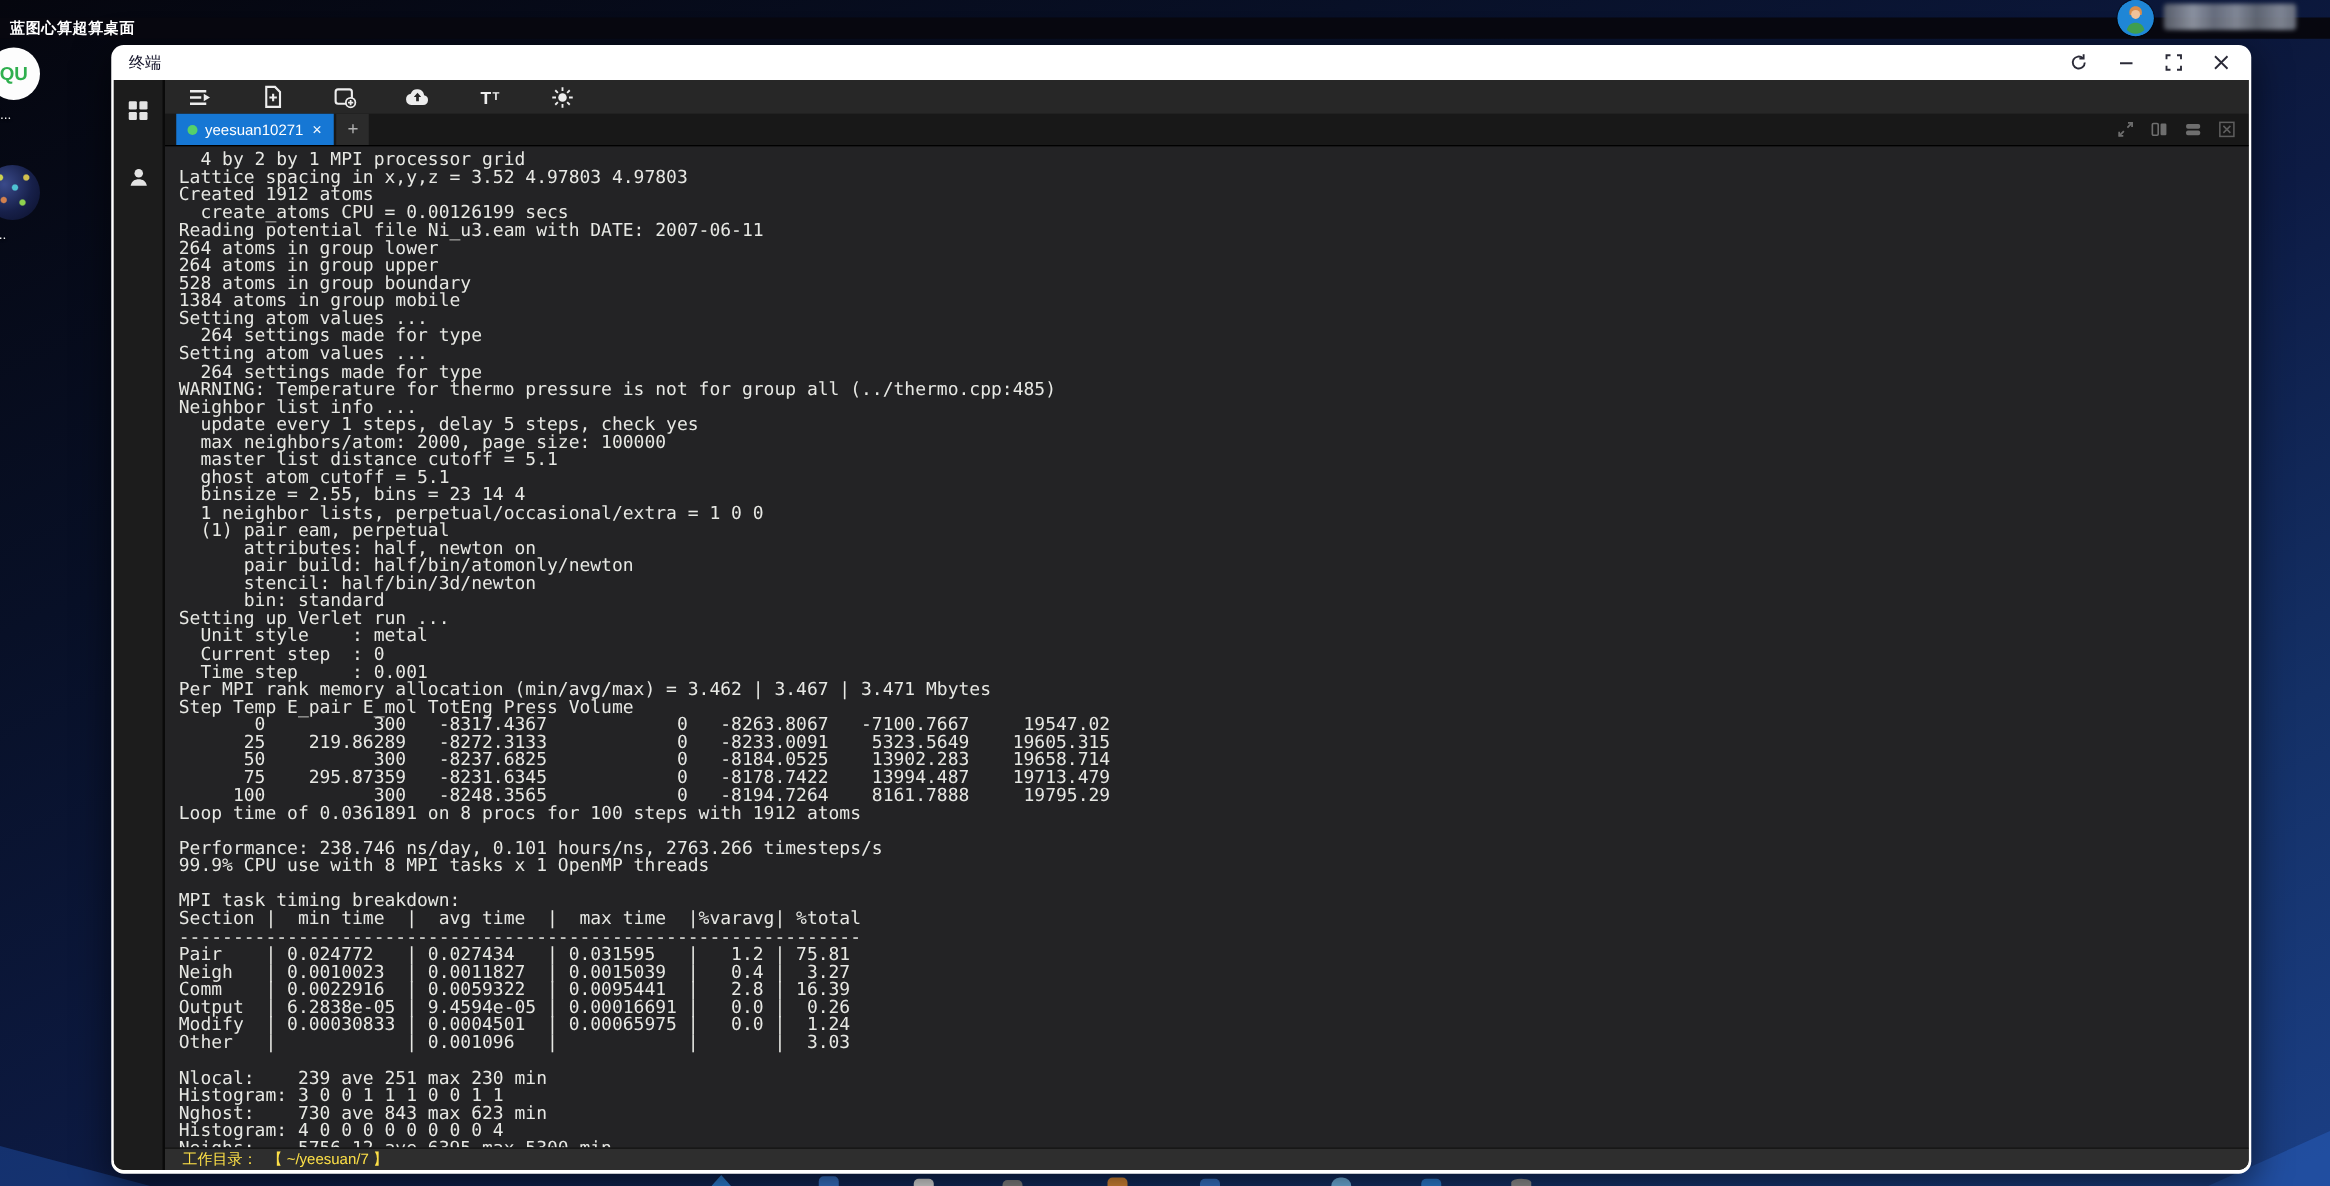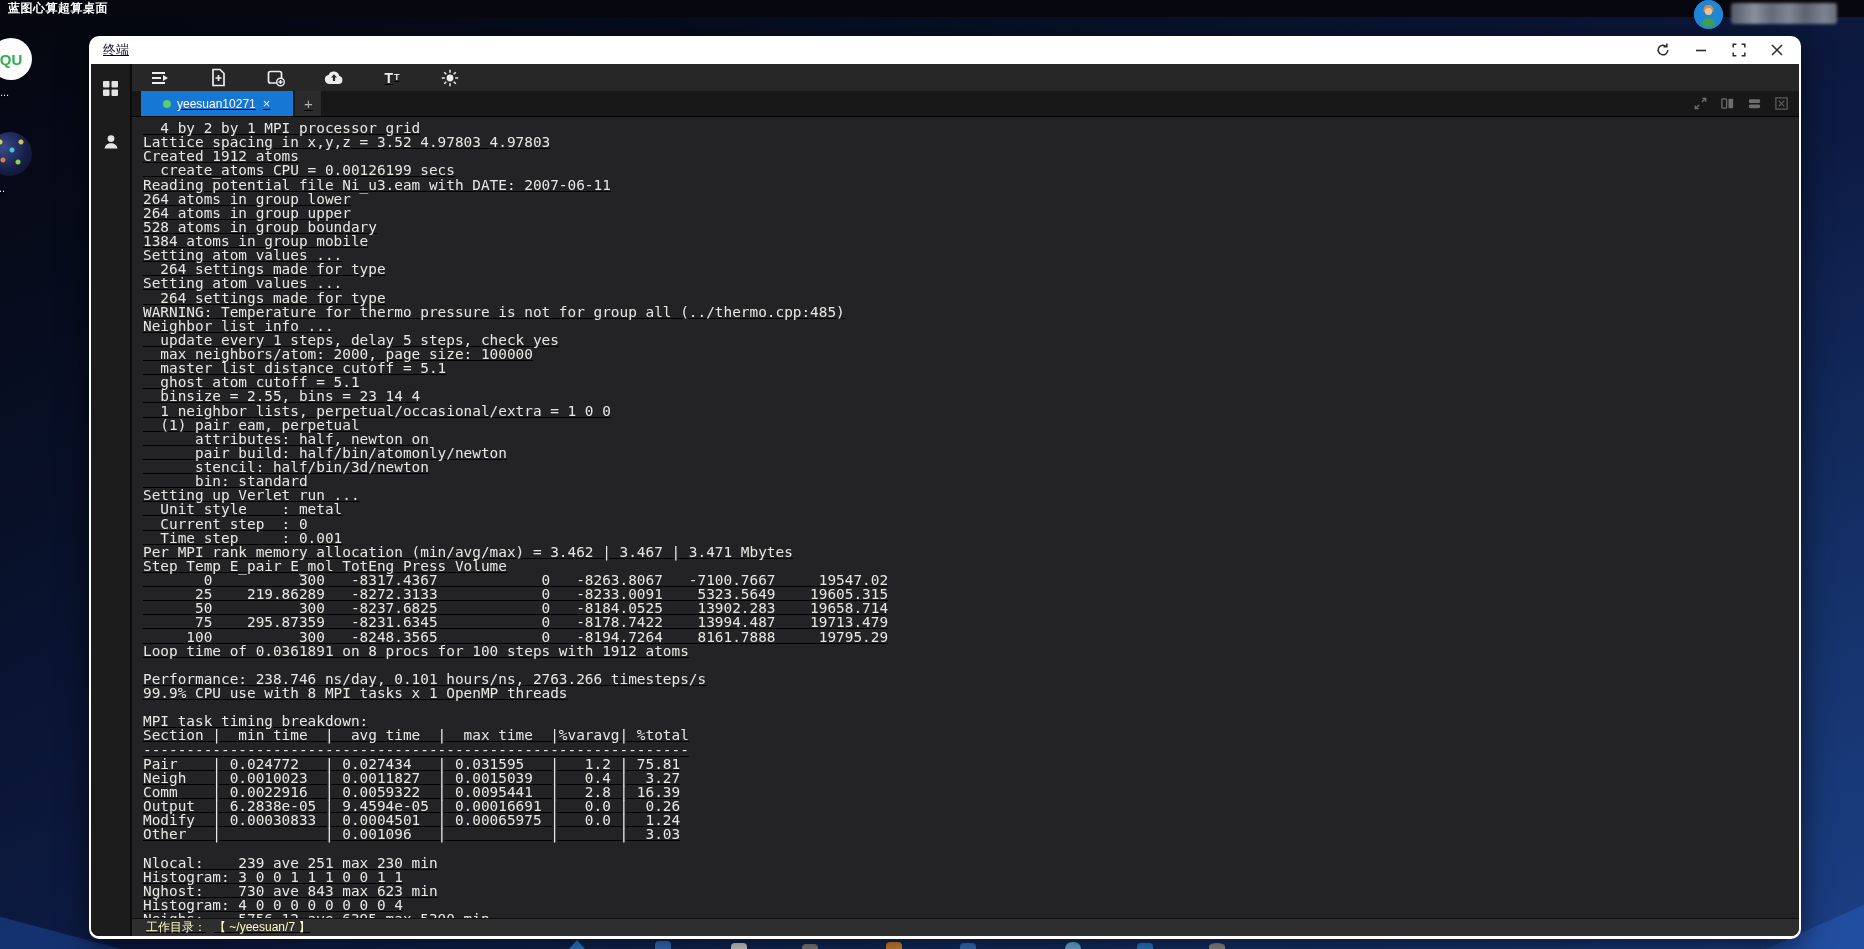--- a/index.html
+++ b/index.html
@@ -5,21 +5,21 @@
   html,body{margin:0;padding:0;background:#000;}
   .screen{position:relative;width:1864px;height:949px;overflow:hidden;
     font-family:"Liberation Sans","DejaVu Sans",sans-serif;
     background:linear-gradient(155deg,#05060e 0%,#081027 28%,#0d1b44 55%,#143066 78%,#1b3f85 100%);}
   .star{position:absolute;width:2px;height:2px;border-radius:50%;background:rgba(180,200,255,.45);}
   .hill{position:absolute;bottom:0;opacity:.45;}
   .hill-l{left:0;width:220px;height:46px;background:#1f4fa8;clip-path:polygon(0 100%,0 30%,55% 100%);}
   .hill-r{right:0;width:140px;height:52px;background:#2b62c4;clip-path:polygon(100% 100%,100% 15%,30% 100%);}
 
   
-  .topbar{position:absolute;left:0;top:0;width:100%;height:17px;background:#07070f;z-index:5;}
+  .topbar{position:absolute;left:0;top:14px;width:100%;height:17px;background:#07070f;z-index:5;}
   .topbar .ttl{position:absolute;left:8px;top:0;line-height:17px;font-size:12px;font-weight:bold;color:#fff;letter-spacing:.5px;}
   .avatar{position:absolute;left:1694px;top:0;width:29px;height:29px;border-radius:50%;background:#1f86d6;z-index:6;overflow:hidden;box-shadow:0 0 0 1px rgba(0,0,0,.35);}
   .redacted{position:absolute;left:1731px;top:3px;width:106px;height:21px;border-radius:3px;z-index:6;
     background:linear-gradient(90deg,#5d626e,#989eab 22%,#6f7584 38%,#8d93a0 55%,#666c78 70%,#8a909d 88%,#707683);
     filter:blur(1.6px);opacity:.9;}
 
   
   .desk-icon{position:absolute;z-index:2;width:56px;text-align:left;color:#fff;}
   .di-1{left:-10px;top:38px;}
   .di-1 .badge-circle{width:42px;height:42px;border-radius:50%;background:#fdfdfd;display:flex;align-items:center;justify-content:center;
@@ -31,50 +31,50 @@
   .di-2 .sphere:after{content:"";position:absolute;inset:0;
     background-image:radial-gradient(circle 2px at 12px 10px,#cdd24e 0 2px,transparent 3px),
       radial-gradient(circle 2px at 24px 18px,#4ec2d2 0 2px,transparent 3px),
       radial-gradient(circle 2px at 15px 28px,#d2804e 0 2px,transparent 3px),
       radial-gradient(circle 2px at 30px 30px,#8ed24e 0 2px,transparent 3px),
       radial-gradient(circle 2px at 33px 10px,#d2c04e 0 2px,transparent 3px);}
   .desk-icon .lbl{margin-top:6px;padding-left:2px;font-size:11px;color:#f2f2f2;text-shadow:0 1px 2px #000;}
 
   
   .window{position:absolute;left:89px;top:36px;width:1712px;height:903px;background:#fff;border-radius:10px;
-    box-shadow:0 8px 30px rgba(0,0,0,.6);z-index:4;padding:0 2px 3px 2px;box-sizing:border-box;text-decoration:underline;}
+    box-shadow:0 8px 30px rgba(0,0,0,.6);z-index:4;padding:0 2px 3px 2px;box-sizing:border-box;}
   .titlebar{height:28px;display:flex;align-items:center;}
   .wtitle{padding-left:12px;font-size:13px;color:#14142a;}
   .wcontrols{margin-left:auto;display:flex;align-items:center;gap:22px;padding-right:14px;}
   .wbtn{width:16px;height:16px;display:flex;align-items:center;justify-content:center;cursor:pointer;}
   .winbody{display:flex;height:872px;background:#1e1e1e;border-radius:0 0 8px 8px;overflow:hidden;}
 
   .sidebar{width:41px;background:#1c1c1c;border-right:2px solid #0a0a0a;display:flex;flex-direction:column;align-items:center;padding-top:14px;gap:34px;box-sizing:border-box;}
   .sbtn{width:20px;height:20px;display:flex;align-items:center;justify-content:center;cursor:pointer;}
 
   .main{flex:1;display:flex;flex-direction:column;min-width:0;}
   .toolbar{height:27px;background:#272727;display:flex;align-items:center;gap:38px;padding-left:18px;}
   .tbtn{width:20px;height:20px;display:flex;align-items:center;justify-content:center;cursor:pointer;color:#ededed;}
   .tt-big{font-size:14px;font-weight:bold;line-height:1;}
   .tt-small{font-size:9px;font-weight:bold;line-height:1;margin-left:1px;}
 
   .tabbar{height:25px;background:#181818;display:flex;align-items:stretch;position:relative;border-bottom:1px solid #000;}
-  .tab{display:flex;align-items:center;gap:6px;background:#1677d4;color:#fff;font-size:12px;padding:0 22px;margin-left:9px;cursor:pointer;}
+  .tab{display:flex;align-items:center;gap:6px;background:#1677d4;color:#fff;font-size:12px;padding:0 9px;margin-left:9px;cursor:pointer;}
   .tab .dot{width:8px;height:8px;border-radius:50%;background:#55d06a;}
   .tab .tclose{font-size:13px;line-height:1;opacity:.95;cursor:pointer;padding:0 1px;}
   .newtab{width:26px;display:flex;align-items:center;justify-content:center;background:#2b2b2b;color:#b0b0b0;font-size:15px;margin-left:2px;cursor:pointer;}
   .tabbar-right{position:absolute;right:10px;top:0;height:25px;display:flex;align-items:center;gap:11px;}
   .trbtn{width:16px;height:16px;display:flex;align-items:center;justify-content:center;cursor:pointer;}
 
   .term{flex:1;margin:0;background:#232325;color:#e7e8e4;overflow:hidden;
     font-family:"DejaVu Sans Mono","Liberation Mono",monospace;
     font-size:14.4px;line-height:14.12px;white-space:pre;padding:4px 0 0 11px;}
 
   .statusbar{height:17px;background:#2e2e2e;border-top:1px solid #101010;display:flex;align-items:center;
-    color:#fef9c3;font-size:12px;padding-left:14px;gap:8px;}
+    color:#fde047;font-size:12px;padding-left:14px;gap:8px;}
 
   
   .taskbar{position:absolute;left:0;bottom:0;width:100%;height:10px;z-index:3;}
   .tbk{position:absolute;bottom:0;width:16px;height:8px;border-radius:4px 4px 0 0;display:block;}
   .tbk:nth-of-type(1){left:569px;clip-path:polygon(50% 0,100% 100%,0 100%);height:9px;}
   .tbk:nth-of-type(2){left:655px;}
   .tbk:nth-of-type(3){left:731px;height:6px;}
   .tbk:nth-of-type(4){left:802px;height:5px;}
   .tbk:nth-of-type(5){left:886px;height:7px;}
   .tbk:nth-of-type(6){left:960px;height:6px;}

